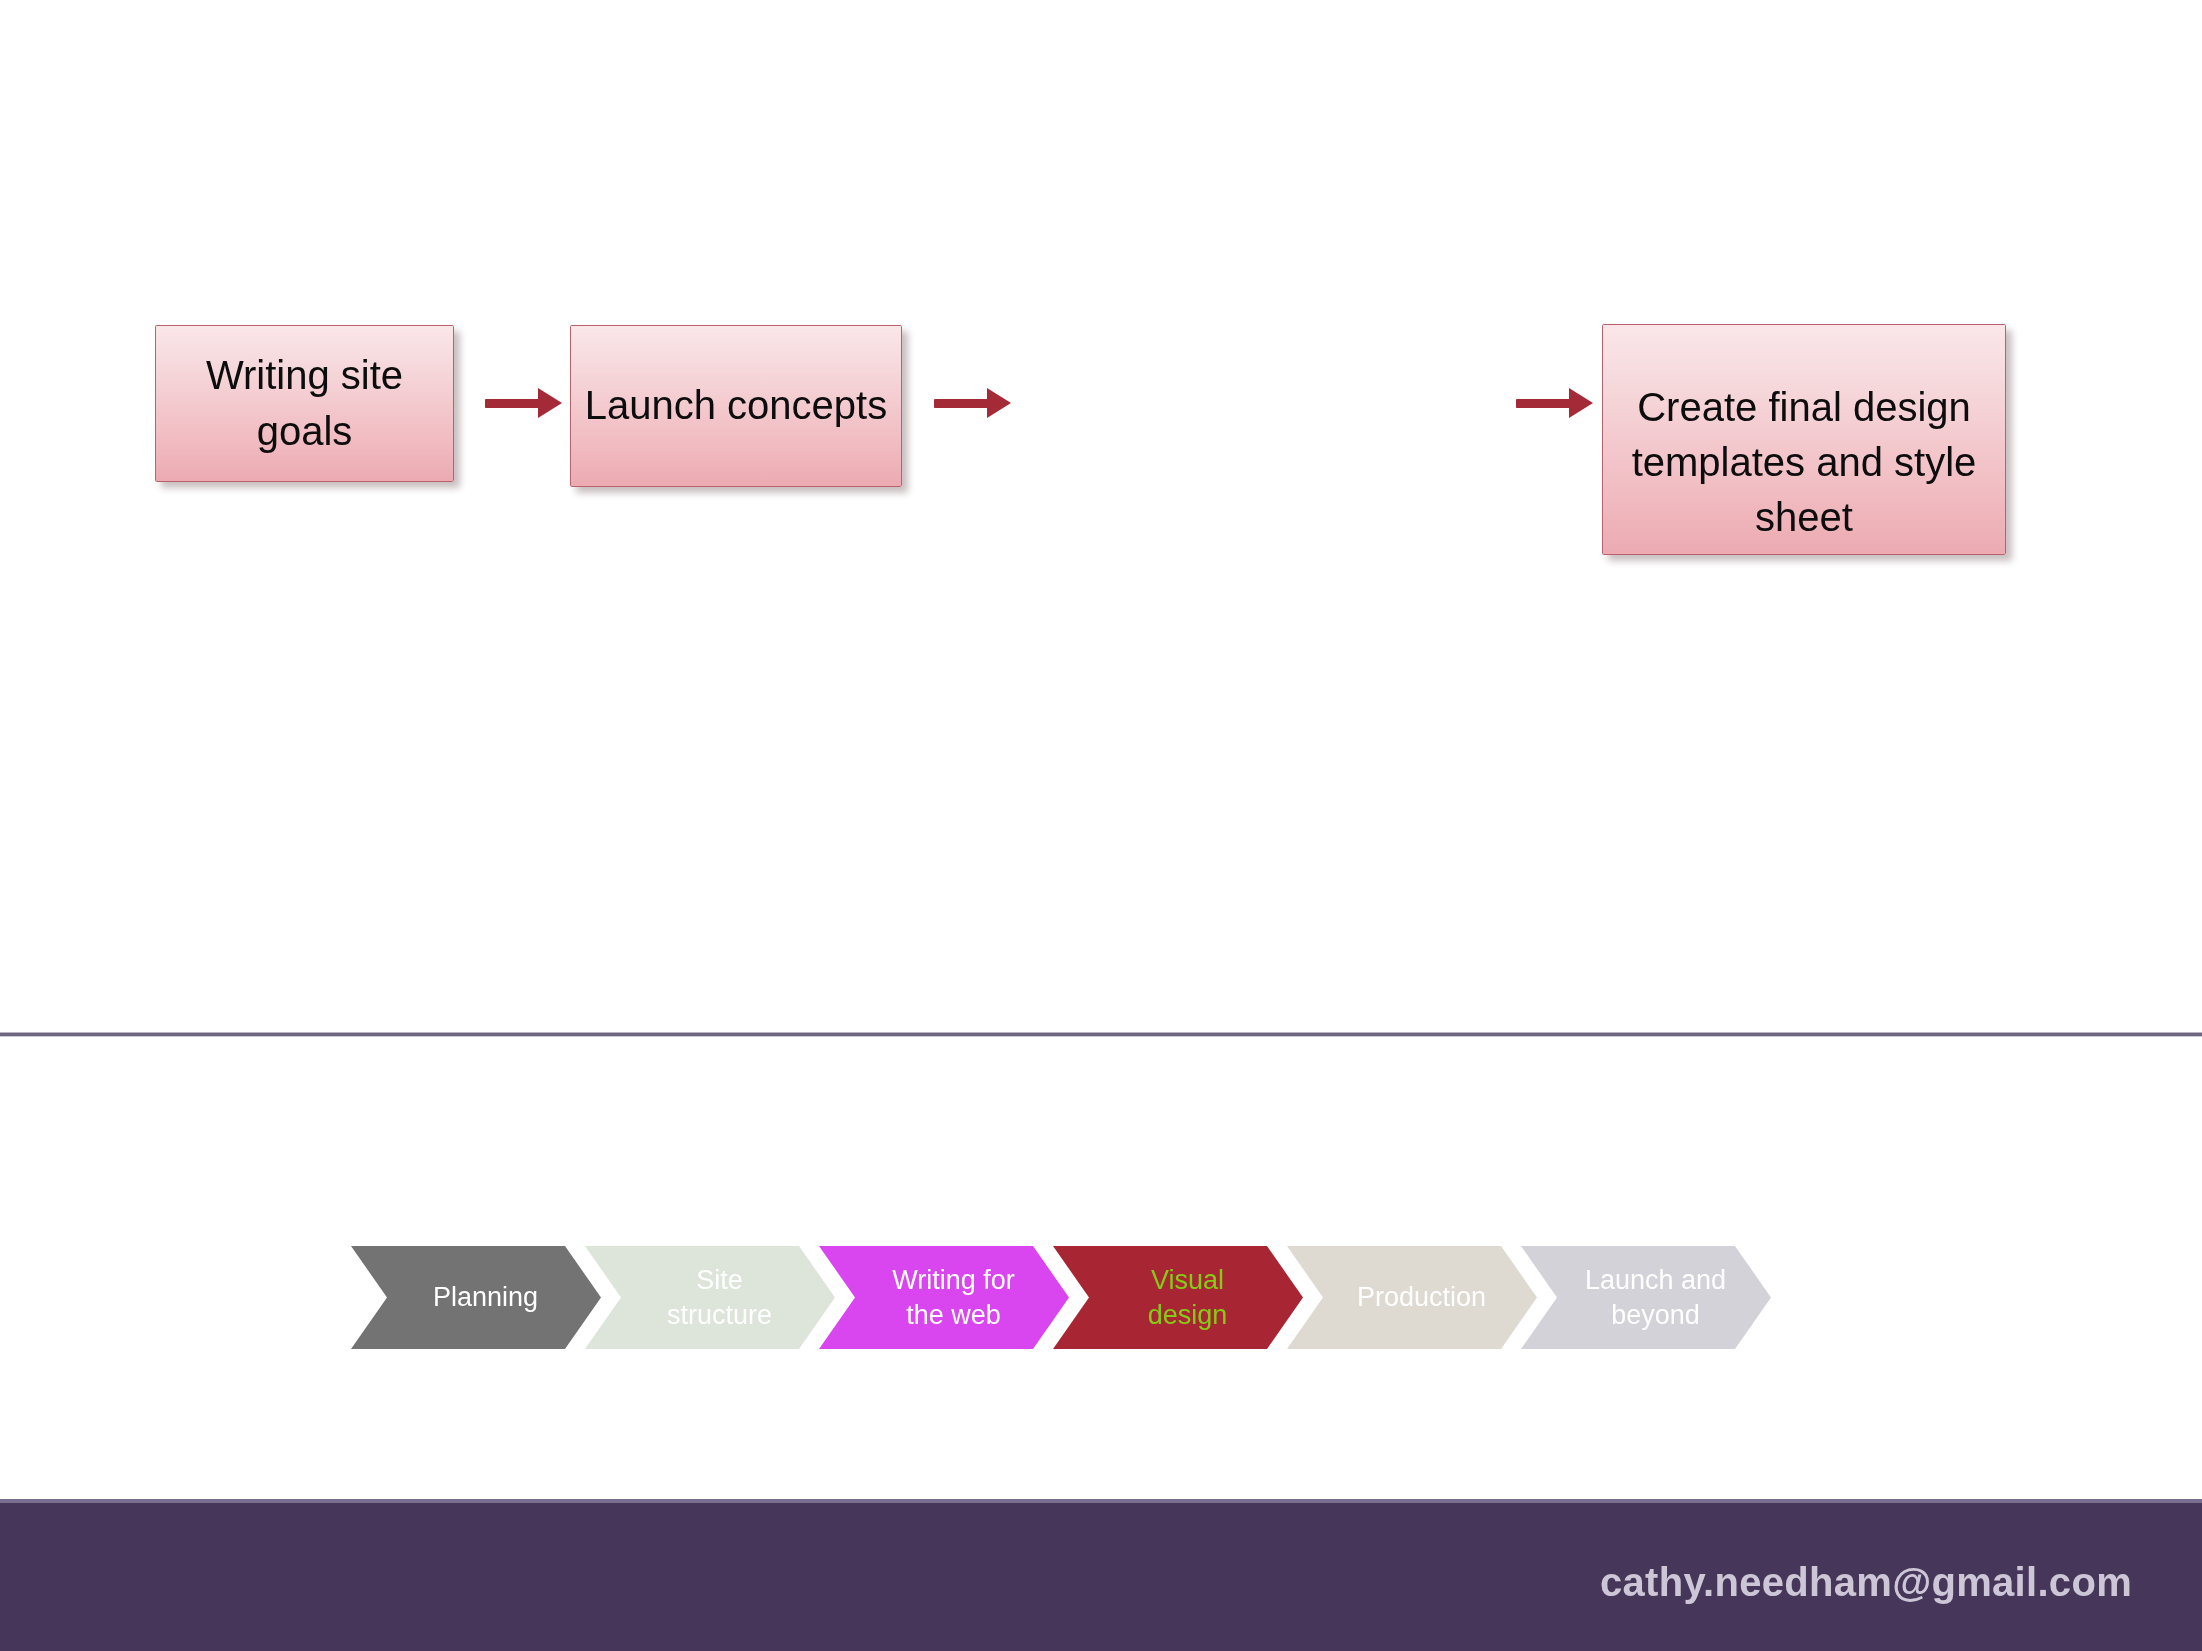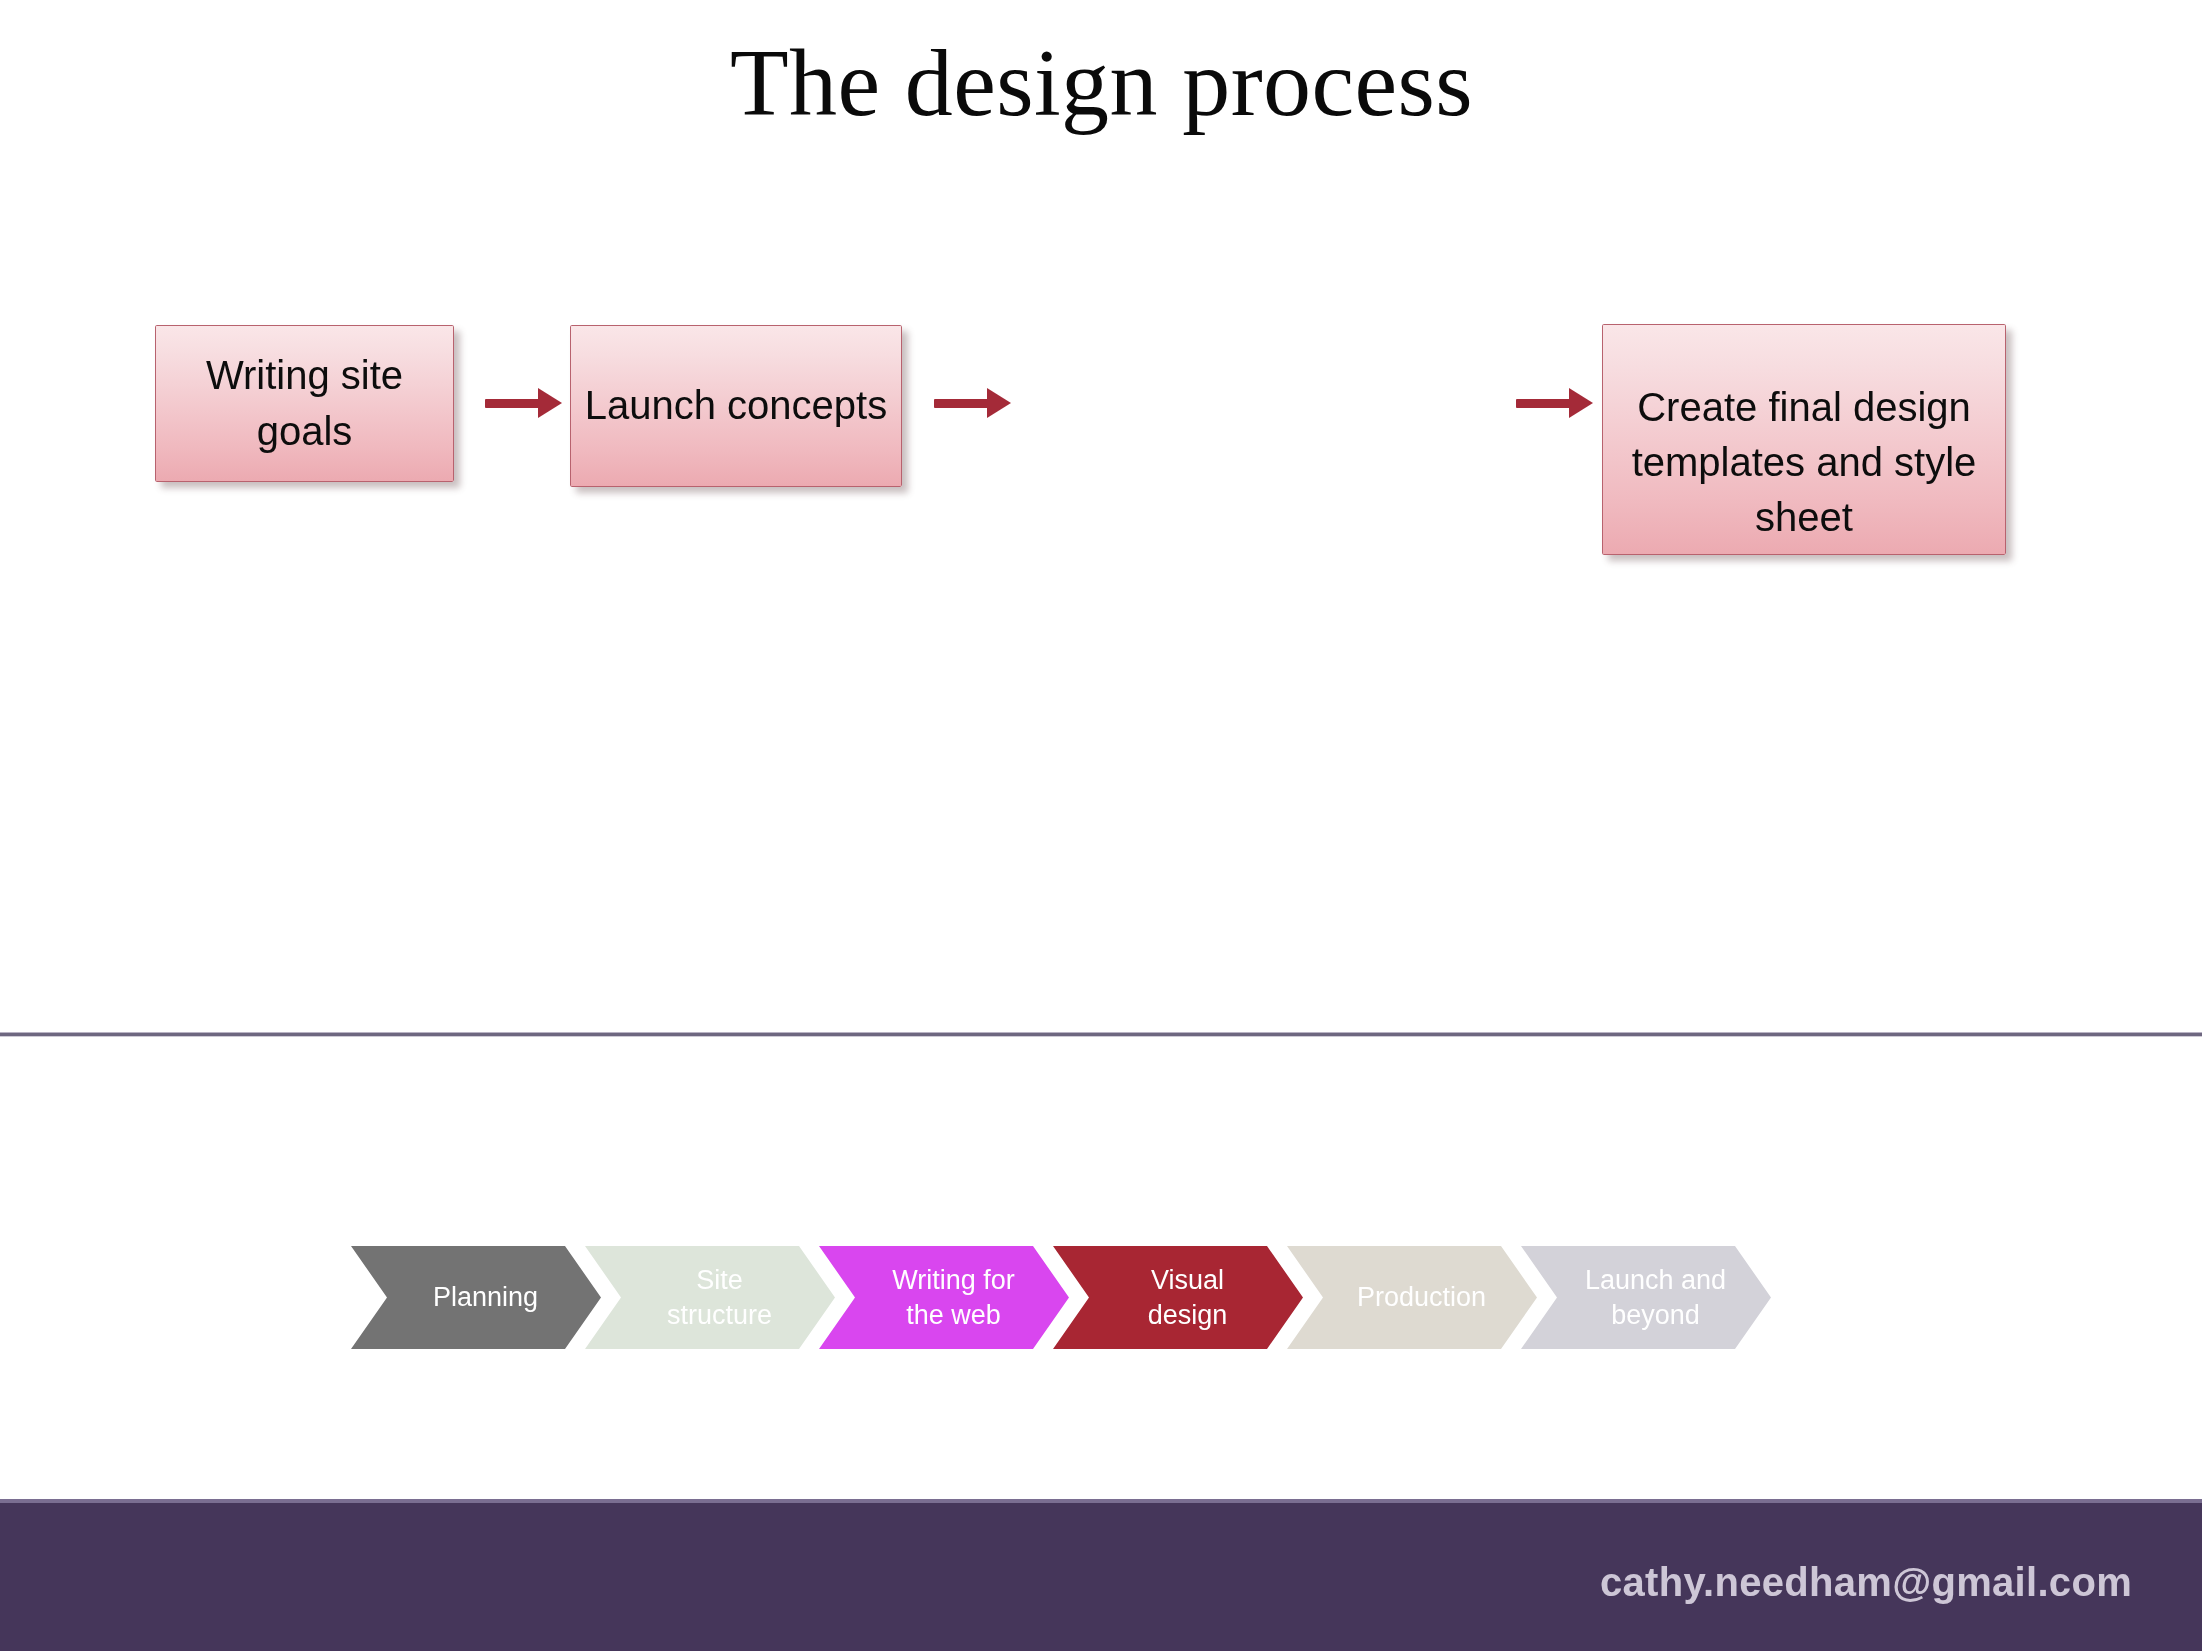--- a/index.html
+++ b/index.html
@@ -118,21 +118,21 @@
     font-family: "Liberation Sans", sans-serif;
     font-size: 27px;
     line-height: 1.28;
     color: #ffffff;
     text-align: center;
     padding-left: 26px;
     padding-right: 6.9px;
     white-space: pre-line;
   }
   .chev.active .chev-label {
-    color: #ffffff;
+    color: #84cc16;
   }
 
   
   .footer-bar {
     position: absolute;
     left: 0;
     top: 1499px;
     width: 2203px;
     height: 153px;
     background: #45365a;
@@ -148,21 +148,20 @@
     color: #cdc6d6;
     letter-spacing: 0.3px;
     font-weight: bold;
   }
 </style>
 </head>
 <body>
 
 <div class="slide" style="background: rgb(255, 255, 255);">
 
-  <div class="slide-title">The design process</div>
 
   <div class="flow">
 
     <div class="proc-box" id="proc-box-0" style="left: 155px; top: 325px; width: 299px; height: 157px; border-color: rgb(184, 98, 110);">
       <span class="proc-label">Writing site goals</span>
     </div>
 
     <div class="arrow" style="left:485px; top:403px; width:86px;">
       <div class="shaft" style="width: 62px; background: rgb(164, 42, 56);"></div>
       <div class="head" style="left: 53px; border-left-color: rgb(164, 42, 56);"></div>

